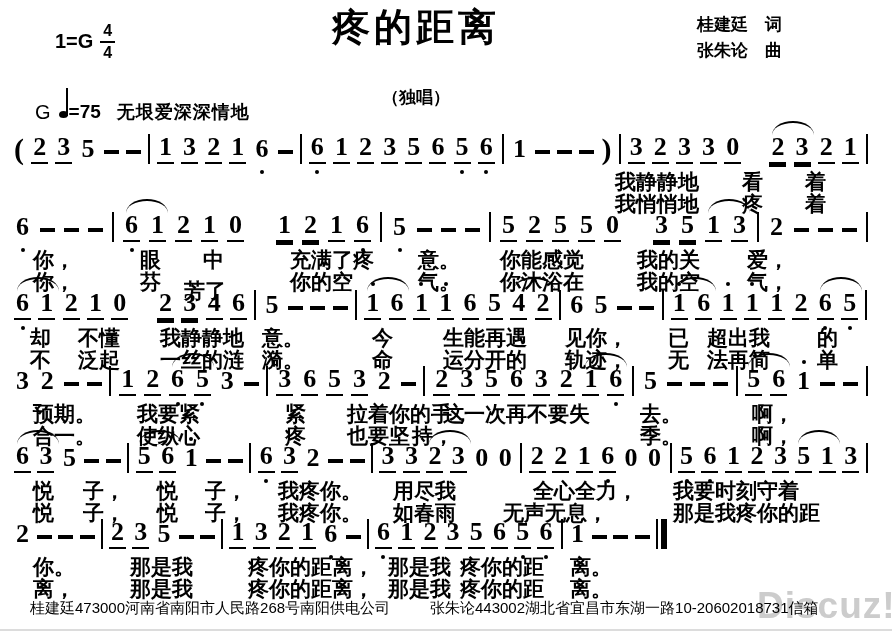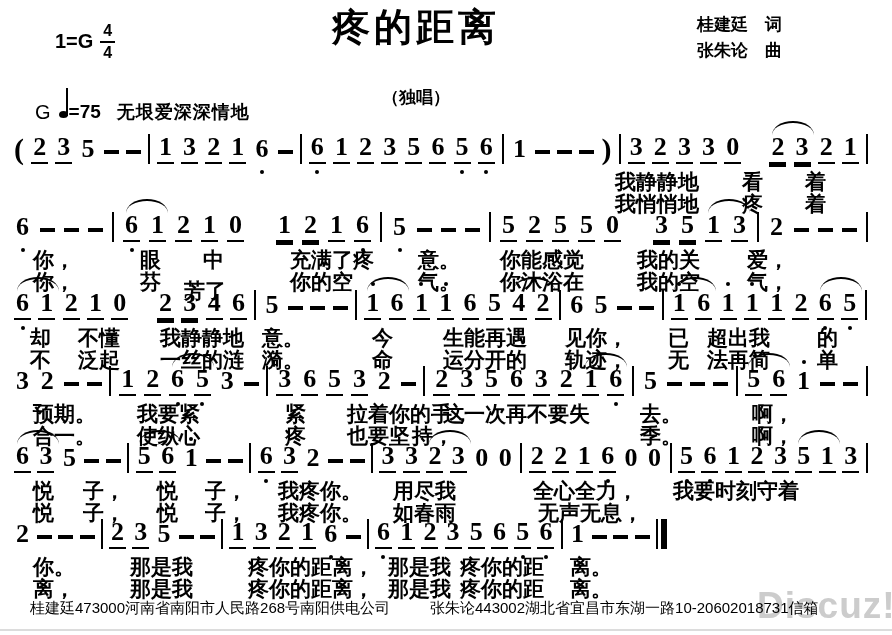--- a/index.html
+++ b/index.html
@@ -386,21 +386,22 @@
           <span class="" style="left: 533px;">全心全力，</span>
           <span class="" style="left: 673px;">我要时刻守着</span>
         </div>
         <div class="lyr" style="top: 60px;">
           <span class="" style="left: 33px;">悦</span>
           <span class="" style="left: 83px;">子，</span>
           <span class="" style="left: 157px;">悦</span>
           <span class="" style="left: 205px;">子，</span>
           <span class="" style="left: 278px;">我疼你。</span>
           <span class="" style="left: 393px;">如春雨</span>
-          <span class="" style="left: 538px; text-align: center;">无声无息，</span>
+          <span class="" style="left: 503px; text-align: center;">无声无息，</span>
+          <span class="" style="left: 673px;">那是我疼你的距</span>
         </div>
       </div>
       <div class="system" style="top: 515px;">
         <div class="notation short">
           <span class="note"><span class="num">2</span></span>
           <span class="dash"></span>
           <span class="dash"></span>
           <span class="dash"></span>
           <span class="bar"></span>
           <span class="note"><span class="num u1">2</span></span>

